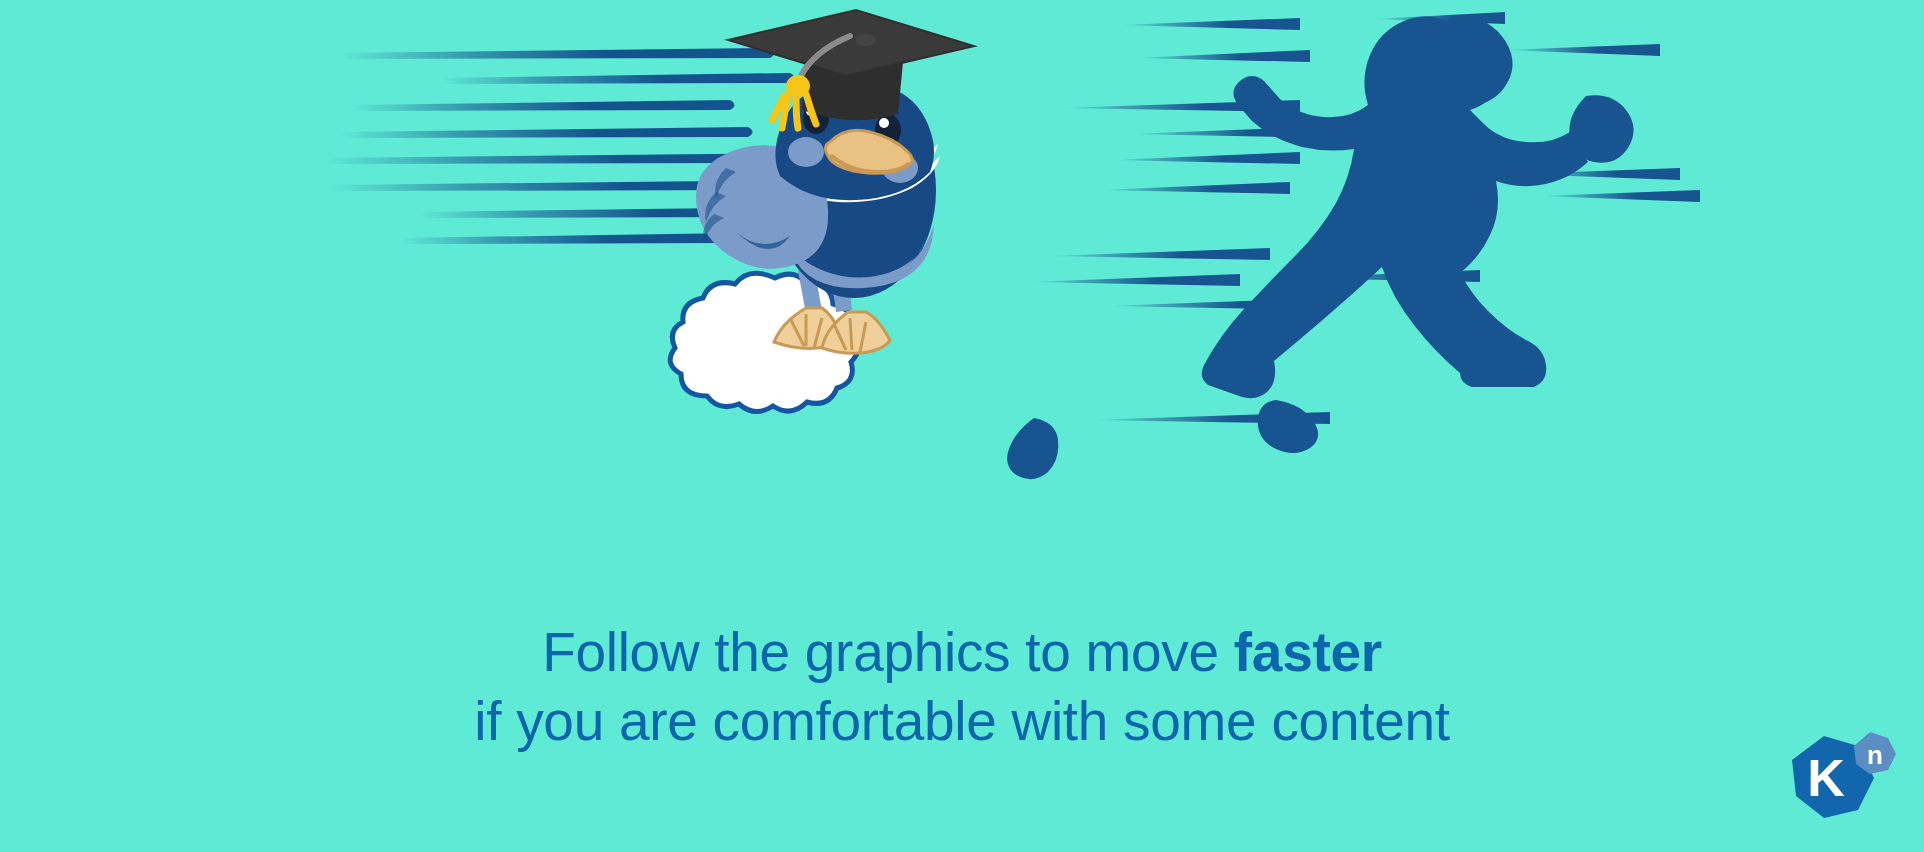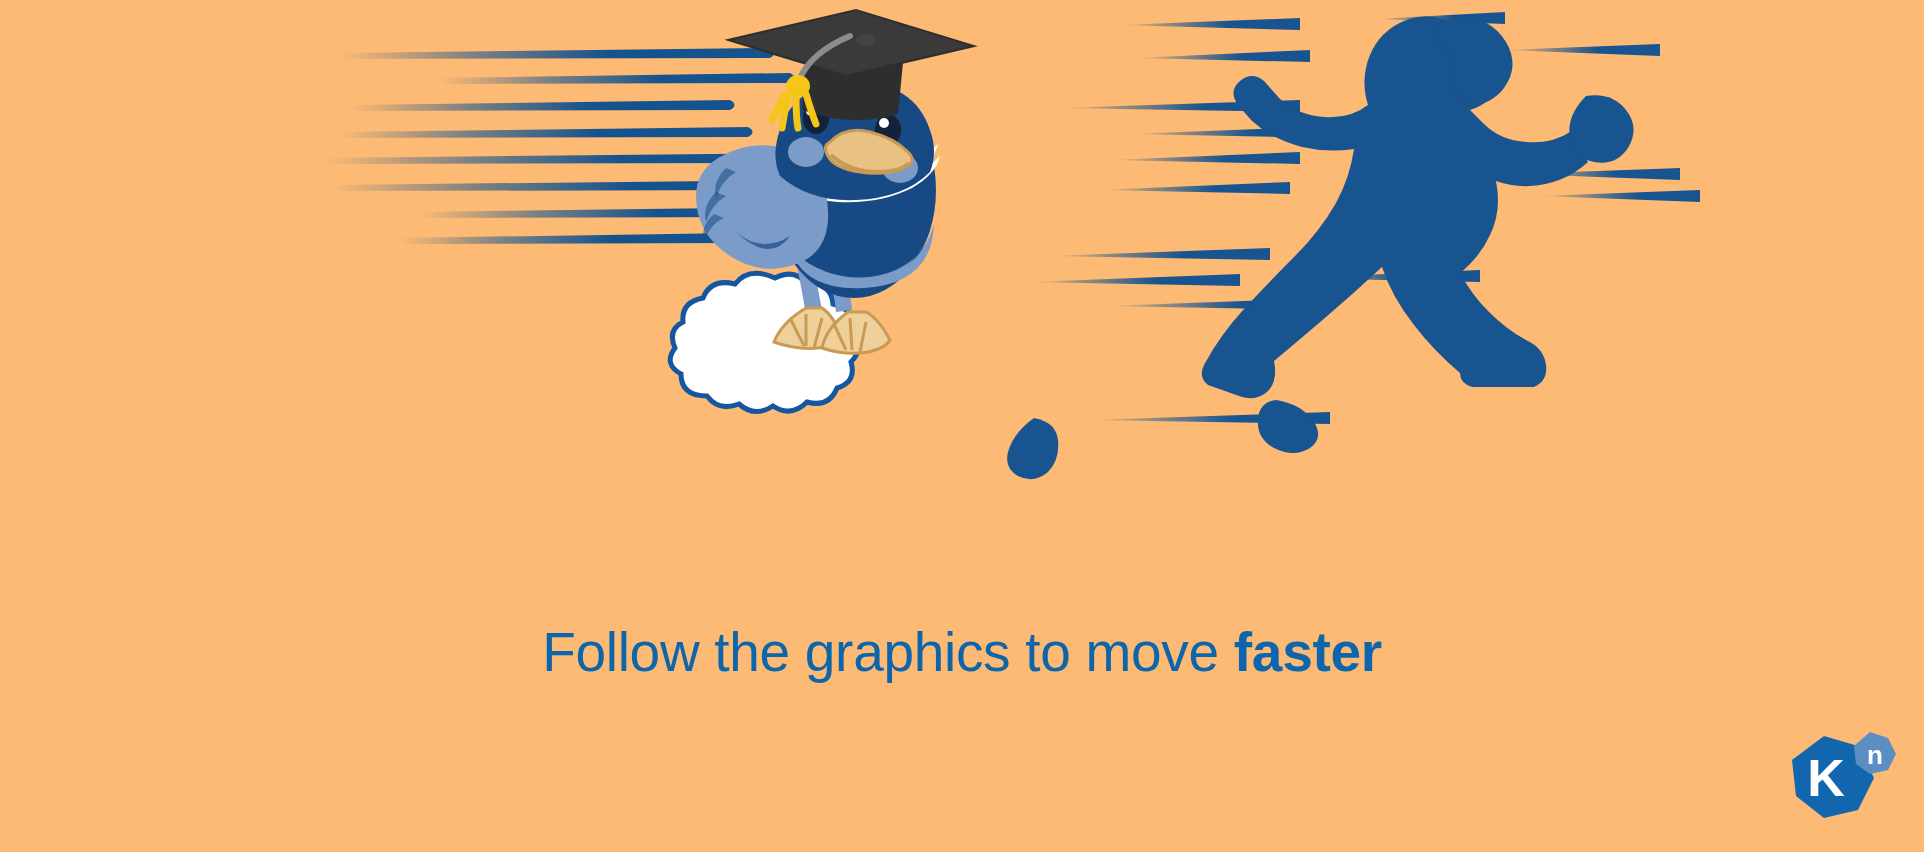--- a/index.html
+++ b/index.html
@@ -8,21 +8,21 @@
     padding: 0;
     background: #ffffff;
   }
   body {
     font-family: "Liberation Sans", sans-serif;
   }
   #slide {
     position: relative;
     width: 1924px;
     height: 852px;
-    background: #fdba74;
+    background: #5eead4;
     overflow: hidden;
   }
 
   
   #illustration {
     position: absolute;
     left: 0;
     top: 0;
     width: 1924px;
     height: 560px;
@@ -245,20 +245,21 @@
                  q12,-12 10,-32 q-2,-18 -24,-22 z" fill="#18548f"></path>
 
         <path d="M1276,400 q26,4 38,22 q10,16 -4,26 q-16,10 -36,0
                  q-18,-10 -16,-30 q2,-16 18,-18 z" fill="#18548f"></path>
       </g>
     </svg>
   </div>
 
   <div id="caption">
     <span class="caption-line" style="color:#0d66ac;"><span>Follow the graphics to move </span><span class="strong">faster</span></span>
+    <span class="caption-line" style="color:#0d66ac;">if you are comfortable with some content</span>
   </div>
 
   <div id="logo">
     <svg width="120" height="110" viewBox="0 0 120 110" xmlns="http://www.w3.org/2000/svg">
 
       <polygon points="42,14 76,24 92,56 76,88 42,96 14,74 10,38" fill="#1266ad"></polygon>
       <text x="44" y="74" text-anchor="middle" font-family="'Liberation Sans', sans-serif" font-size="52" font-weight="700" fill="#ffffff">K</text>
 
       <polygon points="88,10 106,16 114,32 106,48 88,52 74,42 72,24" fill="#5b8fc4"></polygon>
       <text x="93" y="42" text-anchor="middle" font-family="'Liberation Sans', sans-serif" font-size="26" font-weight="700" fill="#ffffff">n</text>

